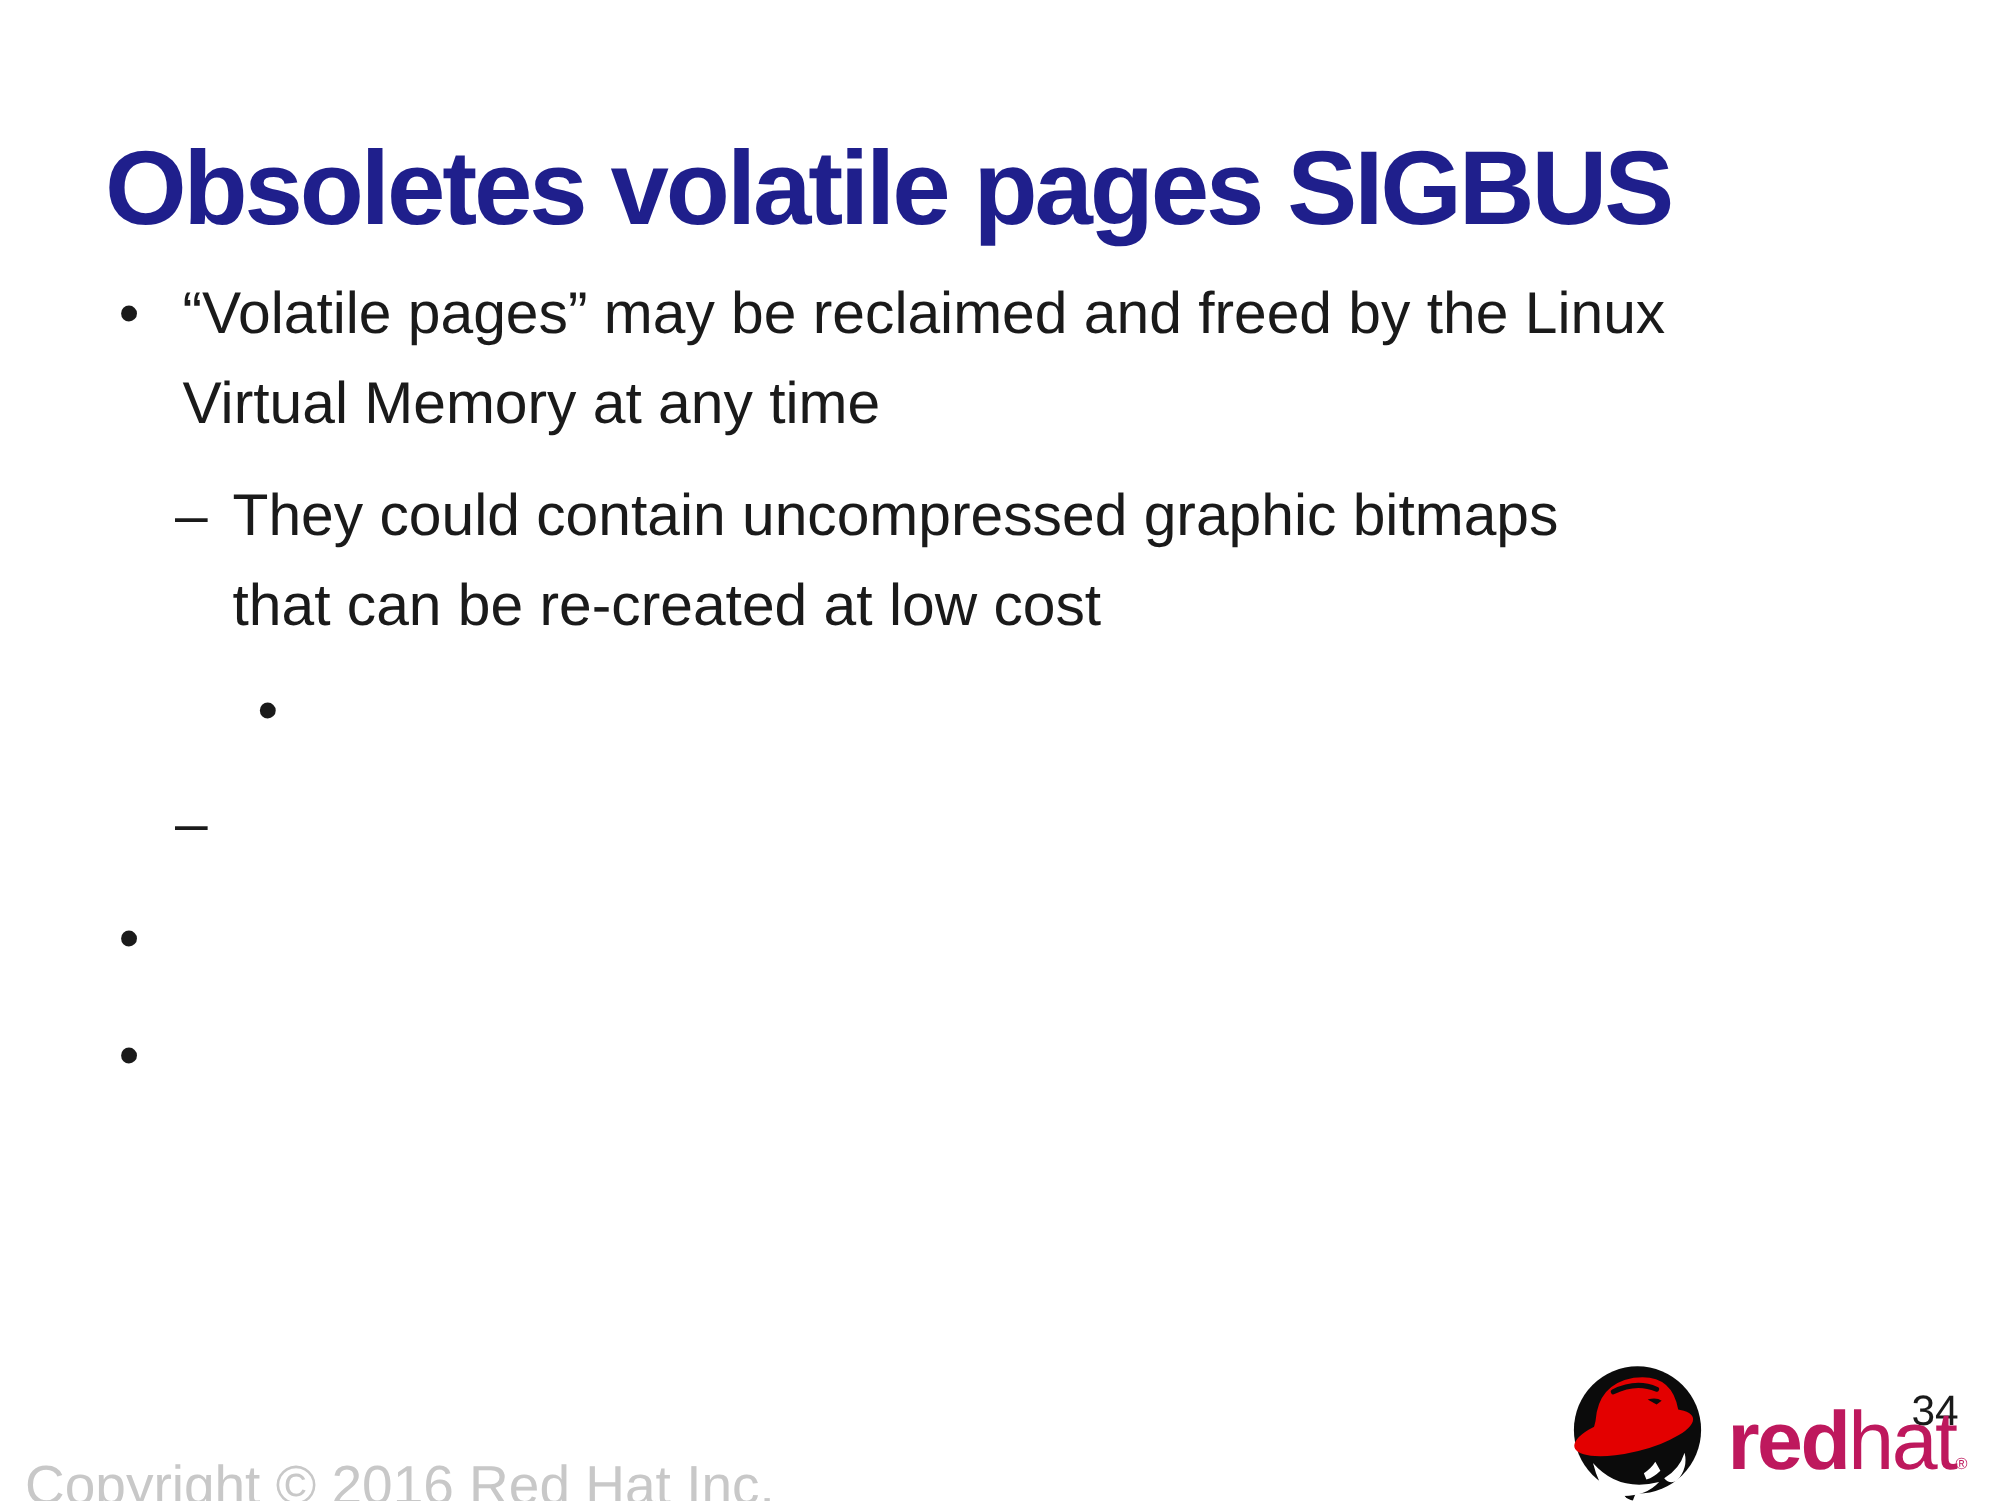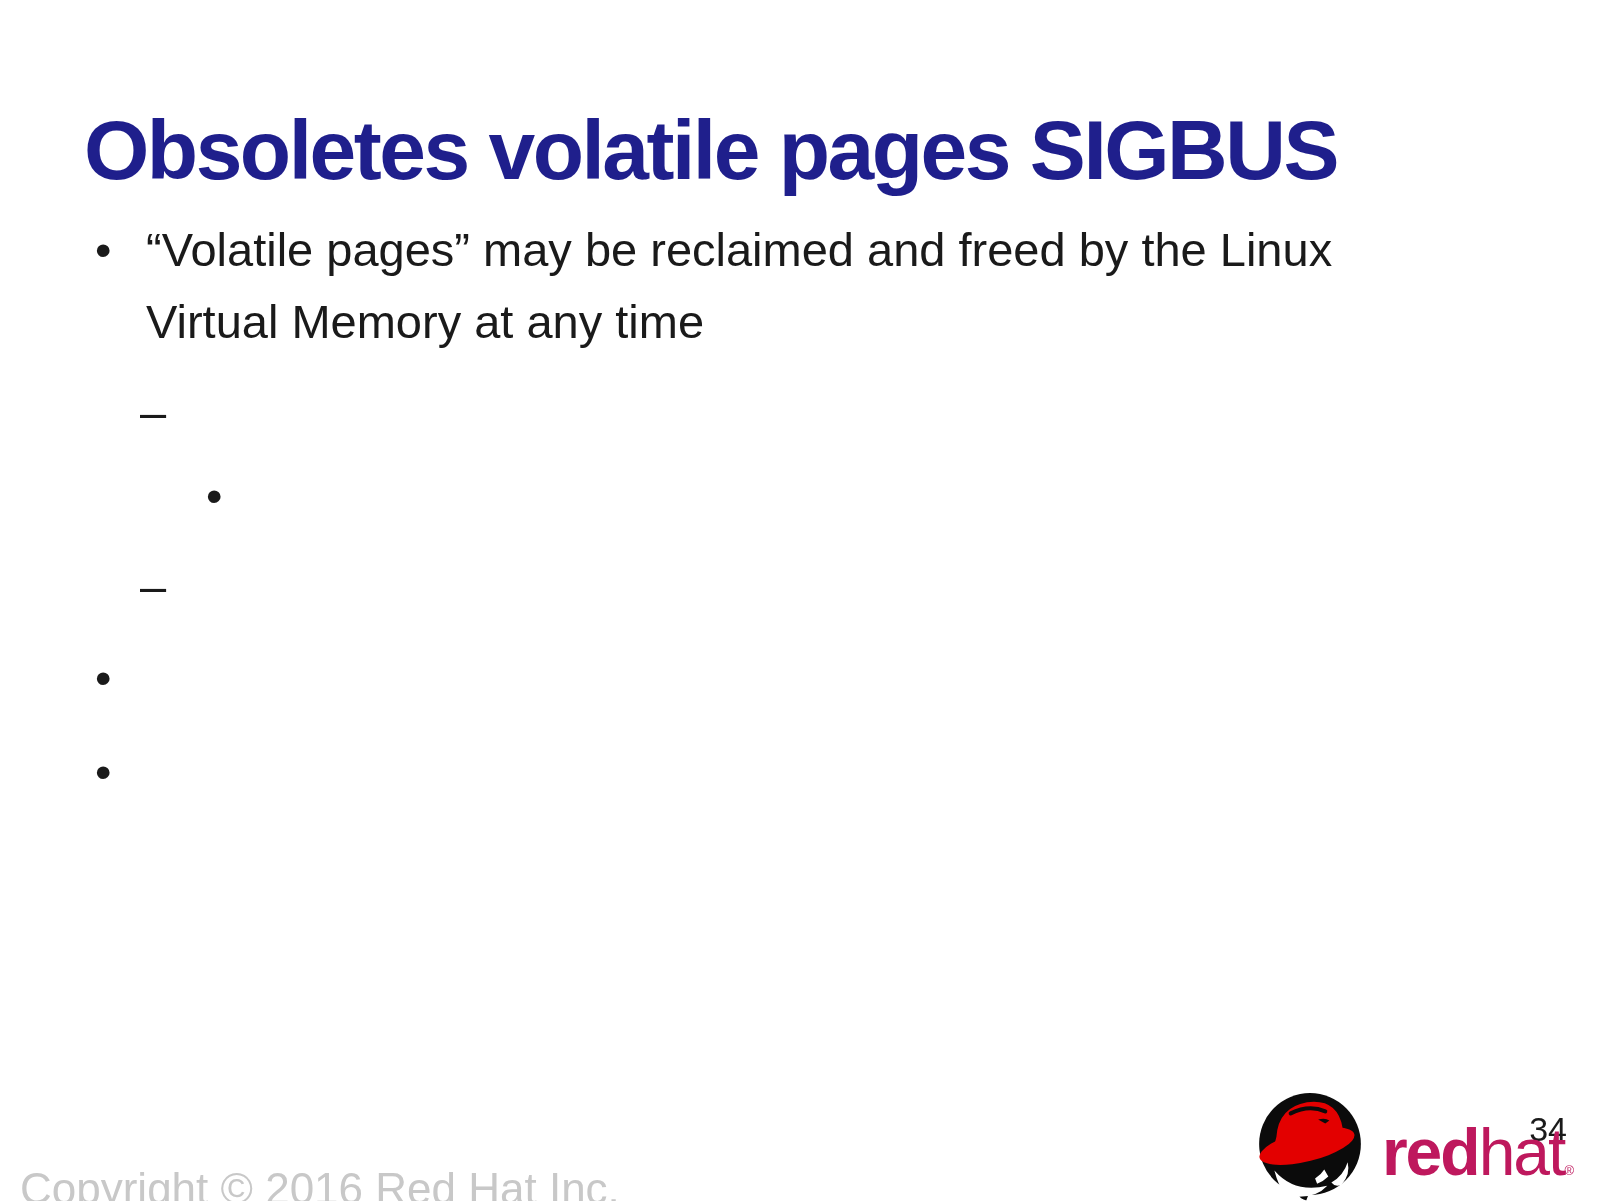--- a/index.html
+++ b/index.html
@@ -86,20 +86,22 @@
   <div class="content">
 
     <div class="item lvl1 mb1">
       <span class="marker">•</span>
       <span class="text"><span class="it">“Volatile pages”</span><span> may be reclaimed and freed by the Linux
 Virtual Memory at any time</span></span>
     </div>
 
     <div class="item lvl2 mb2">
       <span class="marker">–</span>
+      <span class="text">They could contain uncompressed graphic bitmaps
+that can be re-created at low cost</span>
     </div>
 
     <div class="item lvl3 mb3">
       <span class="marker">•</span>
     </div>
 
     <div class="item lvl2 mb4">
       <span class="marker">–</span>
     </div>
 

